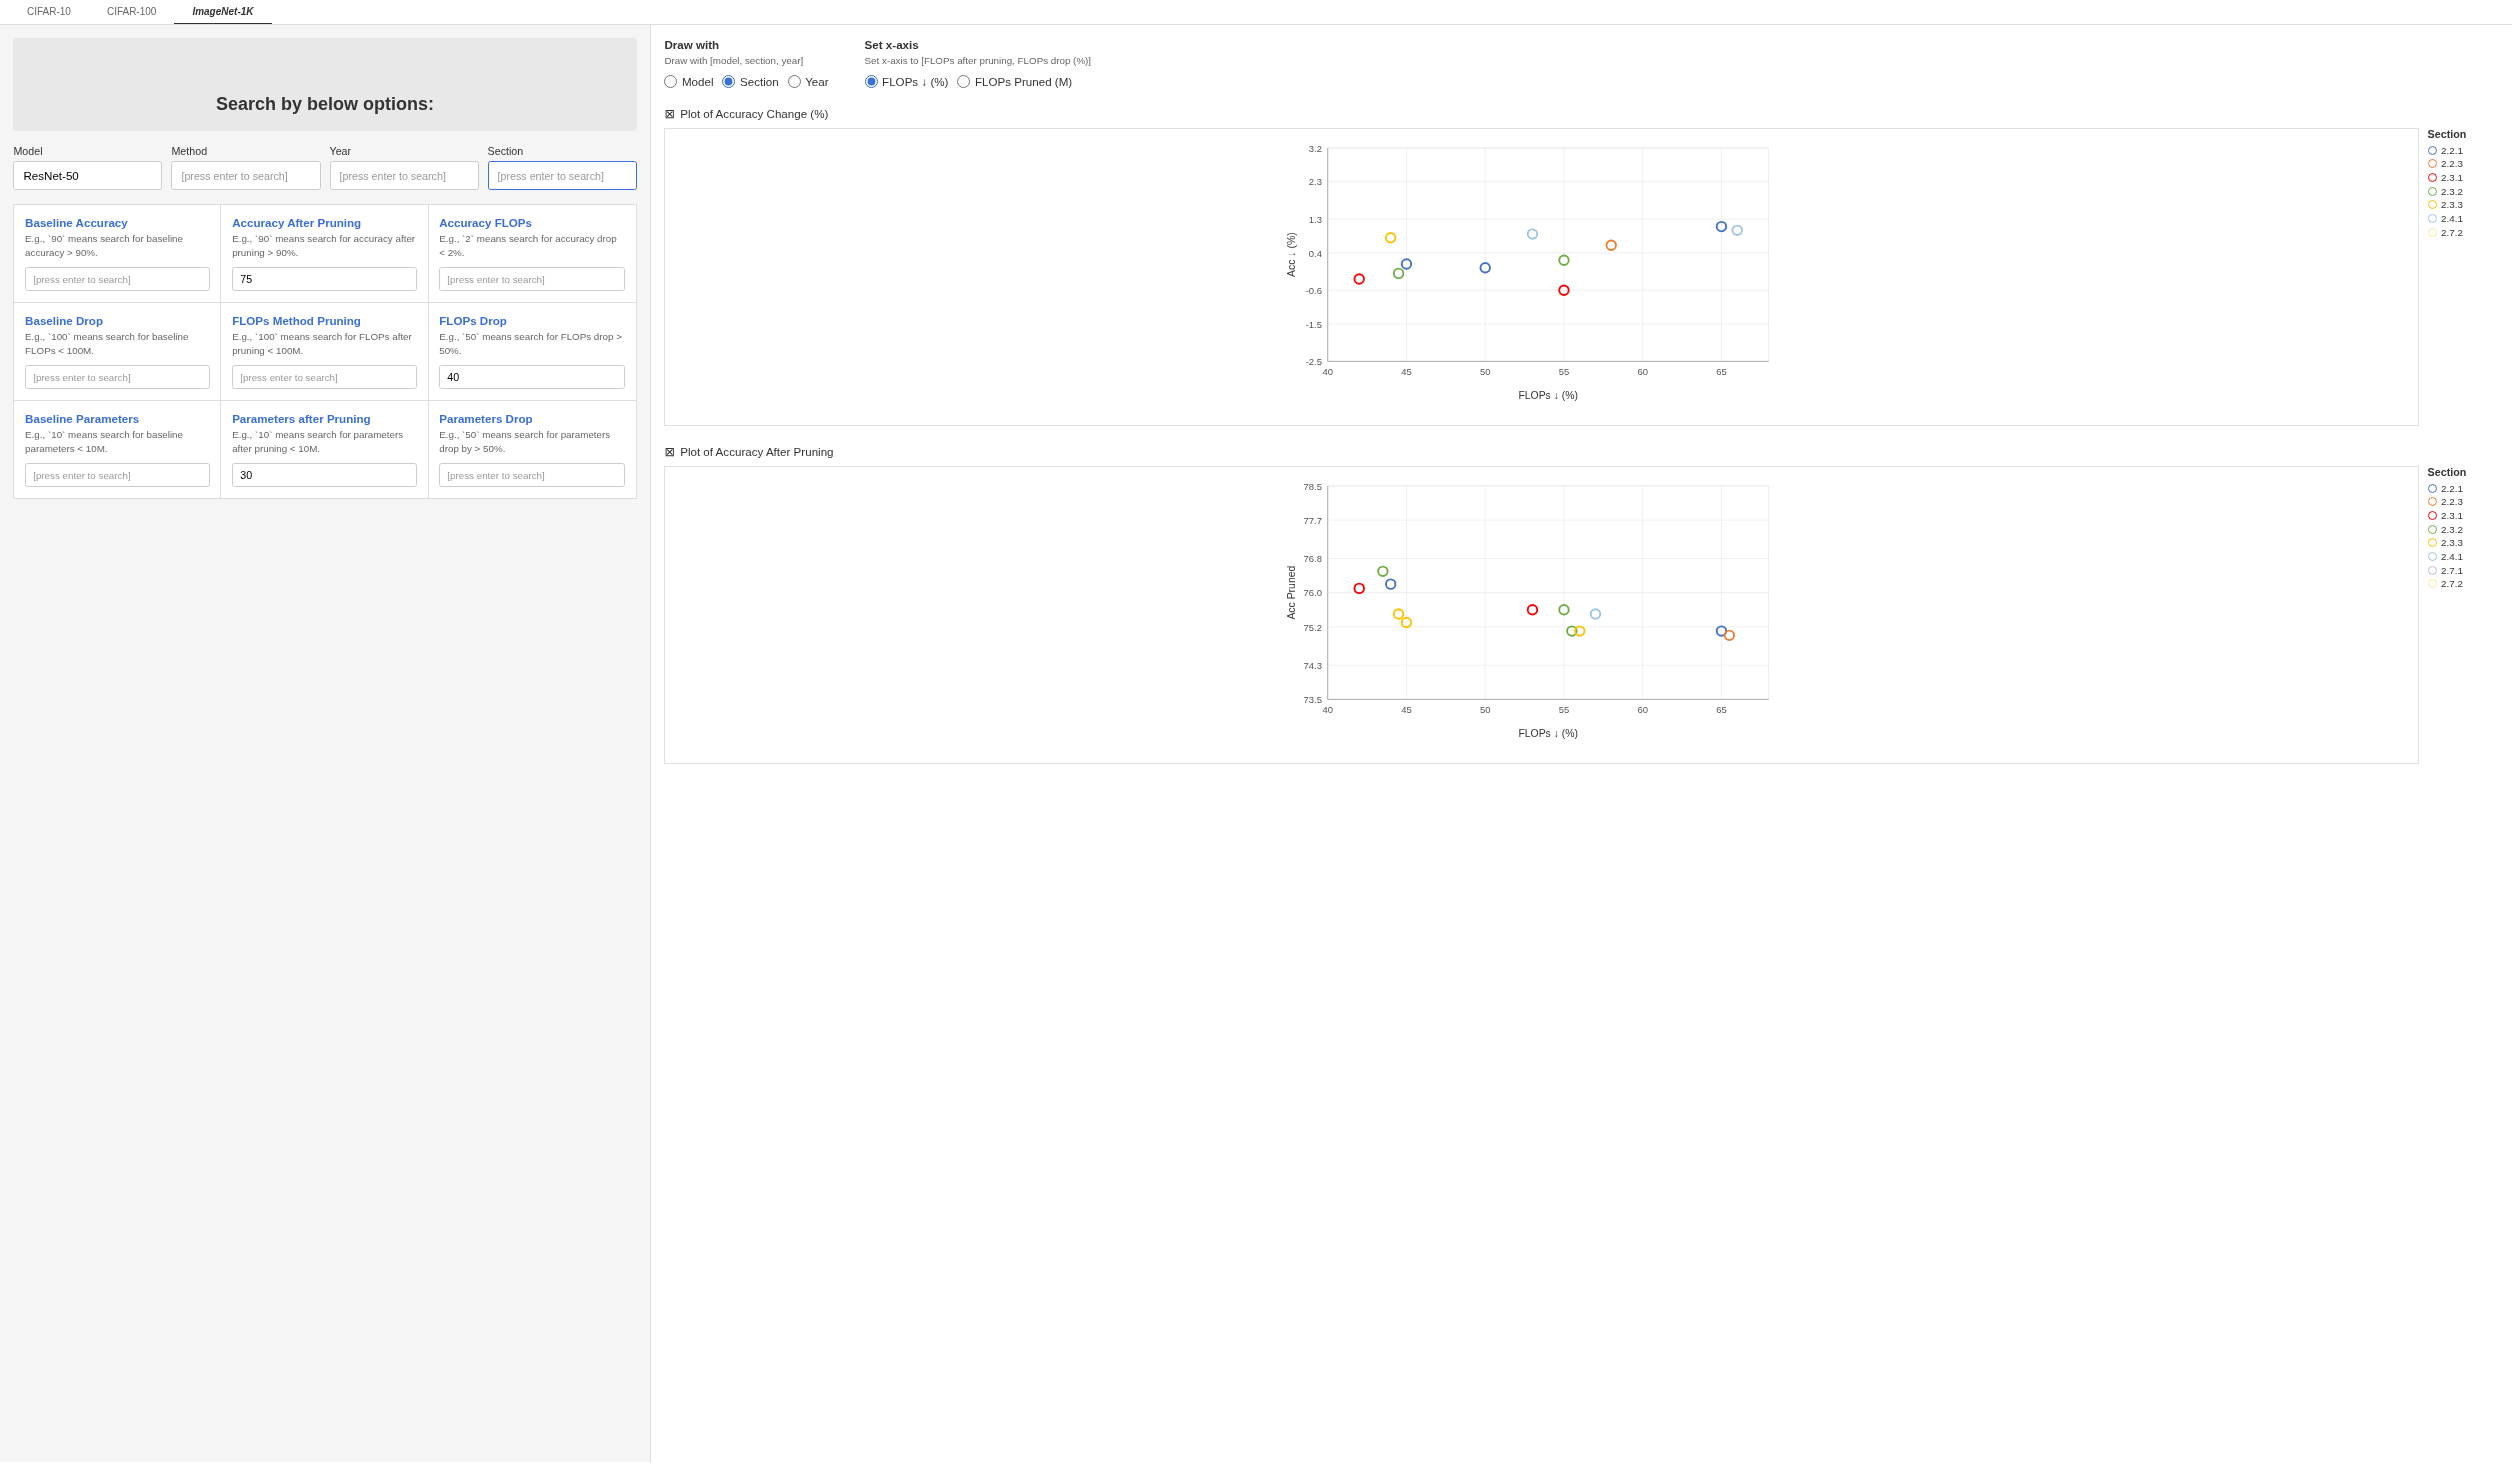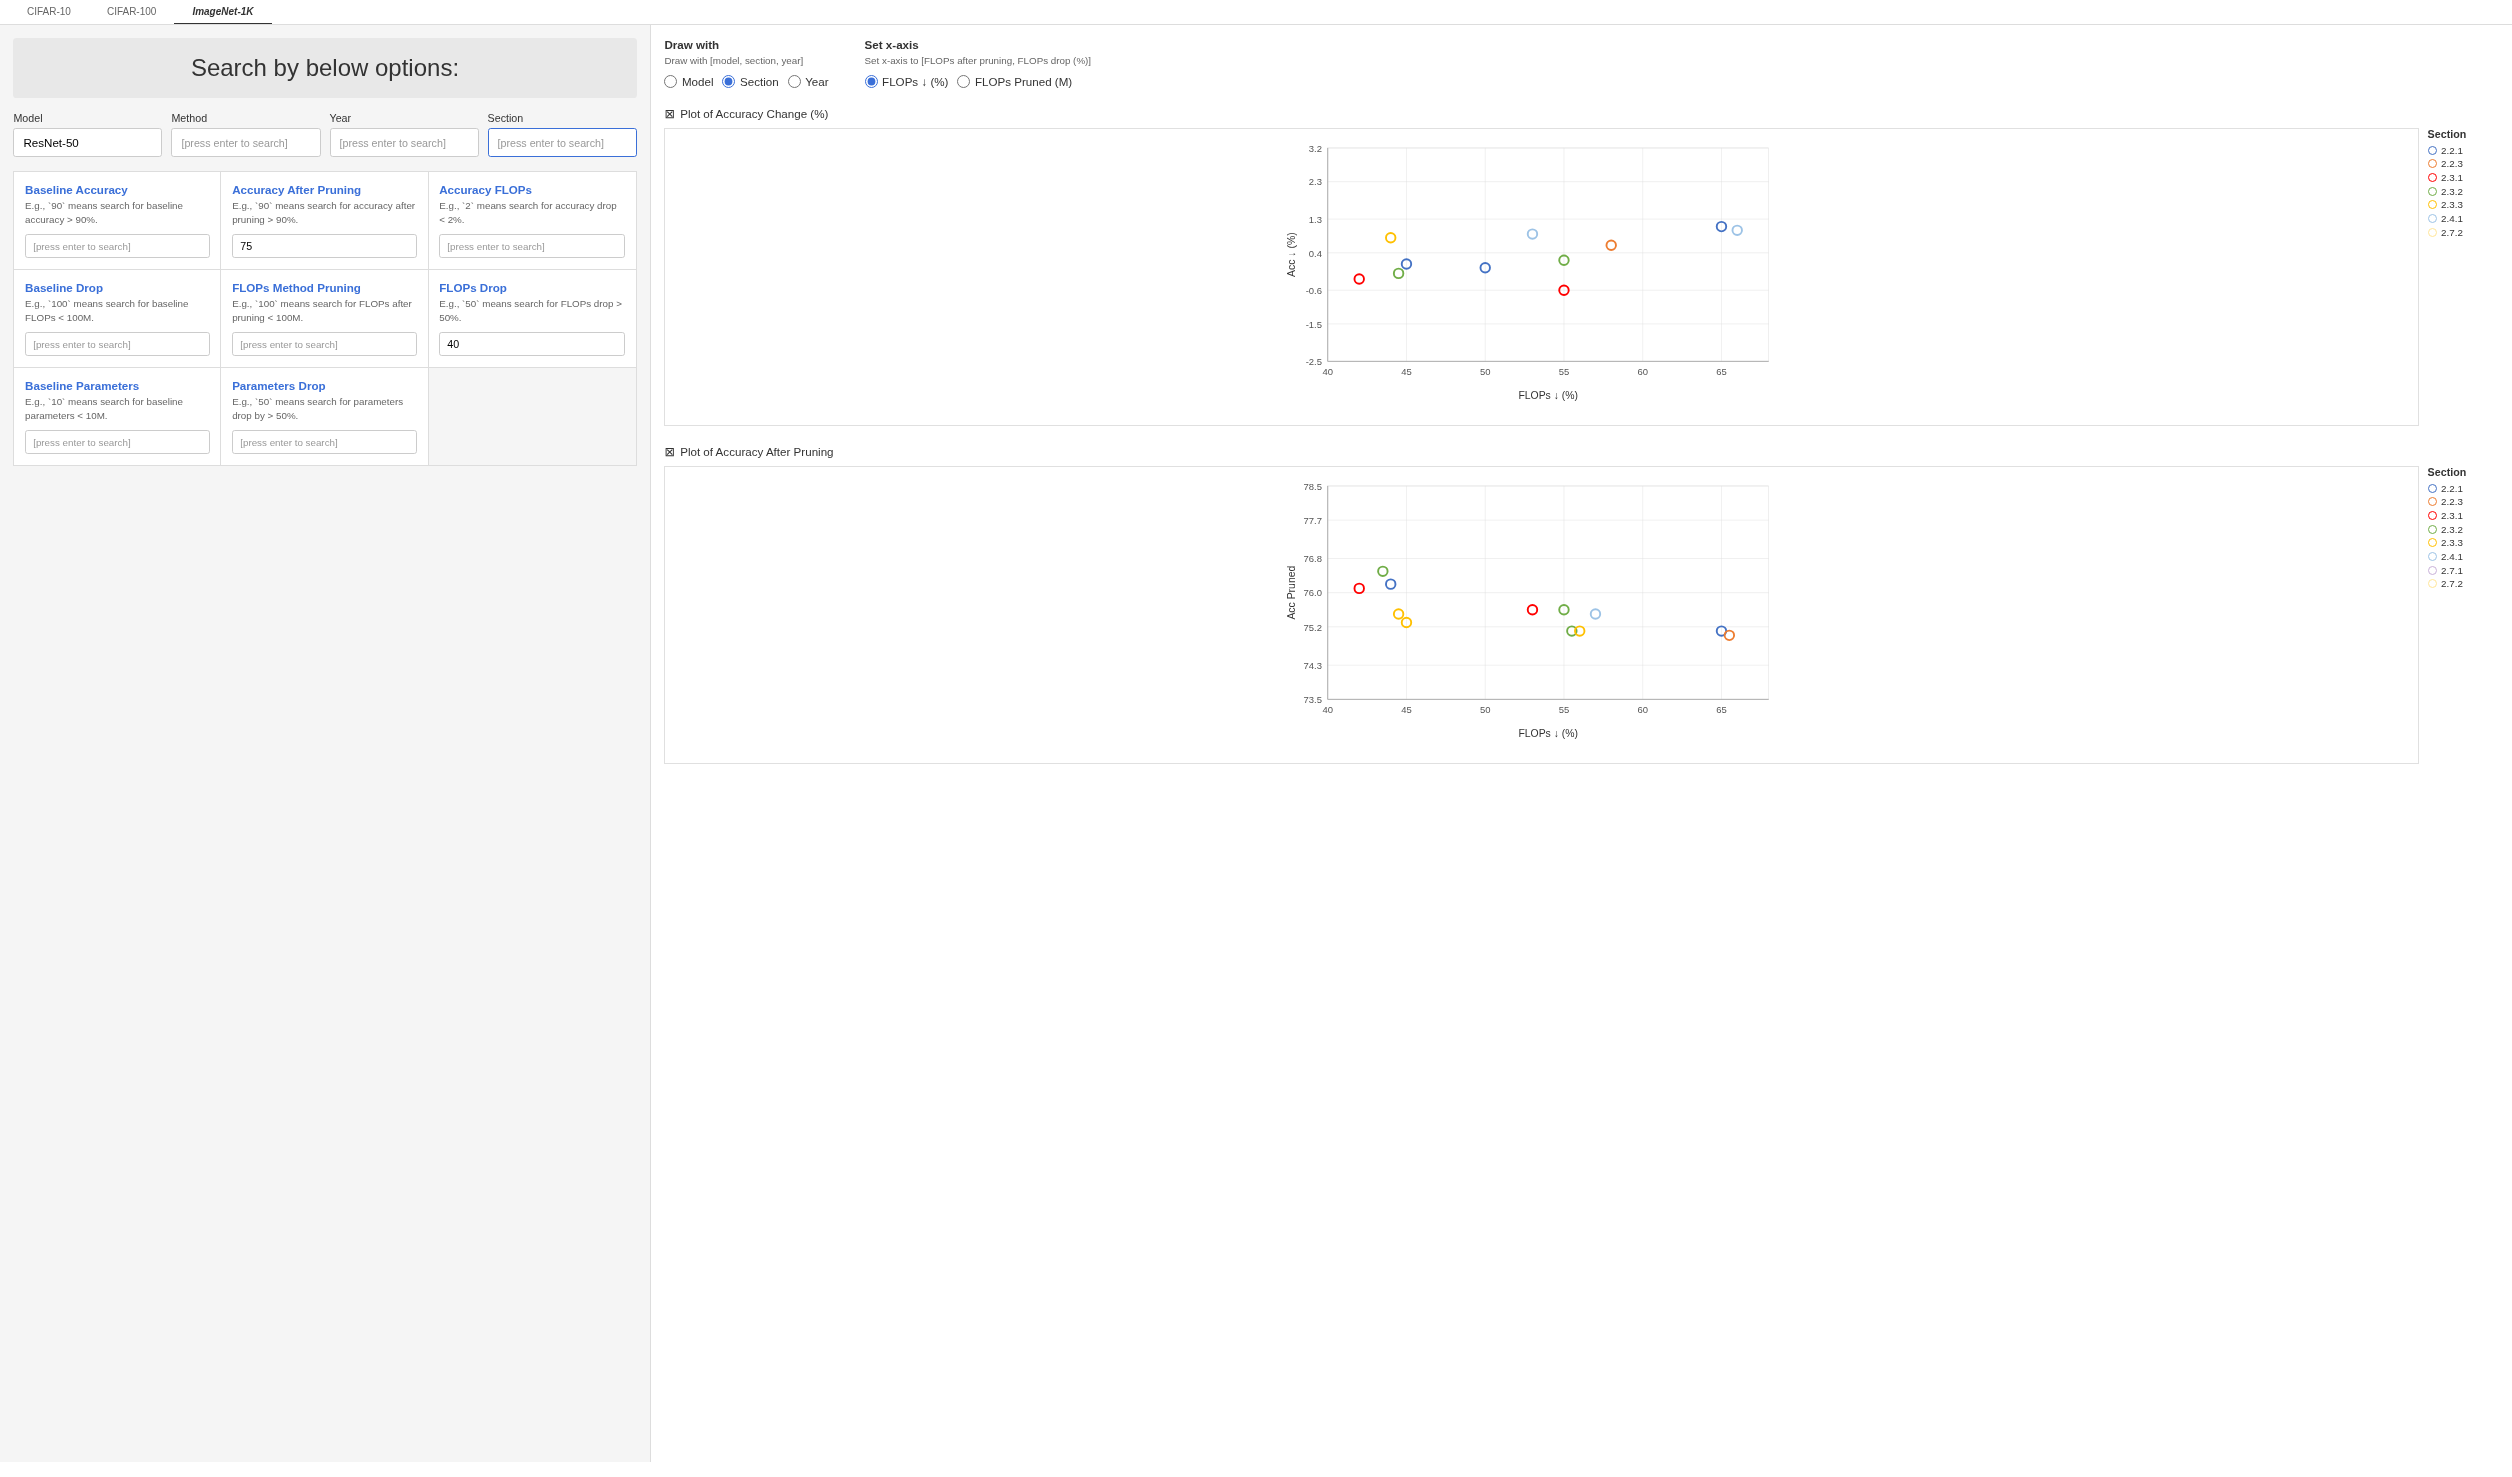--- a/index.html
+++ b/index.html
@@ -7,21 +7,21 @@
     
     .tabs { display: flex; border-bottom: 0.9px solid #ddd; padding: 0 9px; }
     .tab { padding: 6px 18px; cursor: pointer; font-size: 10px; color: #666; border-bottom: 1.8px solid transparent; }
     .tab.active { color: #333; font-weight: bold; border-bottom: 1.8px solid #333; font-style: italic; }
     
     .main-layout { display: flex; gap: 0; height: calc(100vh - 40px); overflow: hidden; }
     
     .left-panel { width: 651px; min-width: 651px; padding: 13.4px; background: #f5f5f5; border-right: 0.9px solid #ddd; overflow-y: auto; }
     
     .search-header { text-align: center; background: #e8e8e8; padding: 16px; margin-bottom: 13.4px; border-radius: 3.6px; }
-    .search-header h2 { font-size: 24px; font-weight: normal; }
+    .search-header h2 { font-size: 18px; font-weight: bold; margin-top: 40px; }
     
     .filter-row { display: flex; gap: 9px; margin-bottom: 13.4px; }
     .filter-item { flex: 1; }
     .filter-item label { display: block; font-size: 10.7px; color: #333; margin-bottom: 4.5px; font-weight: normal; }
     .filter-item input { width: 100%; padding: 7.1px 9px; border: 0.9px solid #ccc; border-radius: 2.7px; font-size: 11.6px; background: #fff; }
     .filter-item input.highlighted { border: 1.8px solid #3a6fd8; }
     .filter-item input::placeholder { color: #999; font-size: 10.7px; }
     
     .search-grid { display: grid; grid-template-columns: 1fr 1fr 1fr; gap: 0; border: 0.9px solid #ddd; margin-bottom: 13.4px; }
     .grid-cell { padding: 10.7px; border-right: 0.9px solid #ddd; border-bottom: 0.9px solid #ddd; background: #fff; }
@@ -124,20 +124,25 @@
   </div>
         <div class="grid-cell">
     <h4>FLOPs Drop</h4>
     <p>E.g., `50` means search for FLOPs drop &gt; 50%.</p>
     <input type="text" value="40" placeholder="" style="">
   </div>
         <div class="grid-cell">
     <h4>Baseline Parameters</h4>
     <p>E.g., `10` means search for baseline parameters &lt; 10M.</p>
     <input type="text" value="" placeholder="[press enter to search]" style="">
+  </div>
+        <div class="grid-cell">
+    <h4>Parameters after Pruning</h4>
+    <p>E.g., `10` means search for parameters after pruning &lt; 10M.</p>
+    <input type="text" value="30" placeholder="" style="">
   </div>
         <div class="grid-cell">
     <h4>Parameters Drop</h4>
     <p>E.g., `50` means search for parameters drop by &gt; 50%.</p>
     <input type="text" value="" placeholder="[press enter to search]" style="">
   </div>
       </div>
 
   </div>
 

